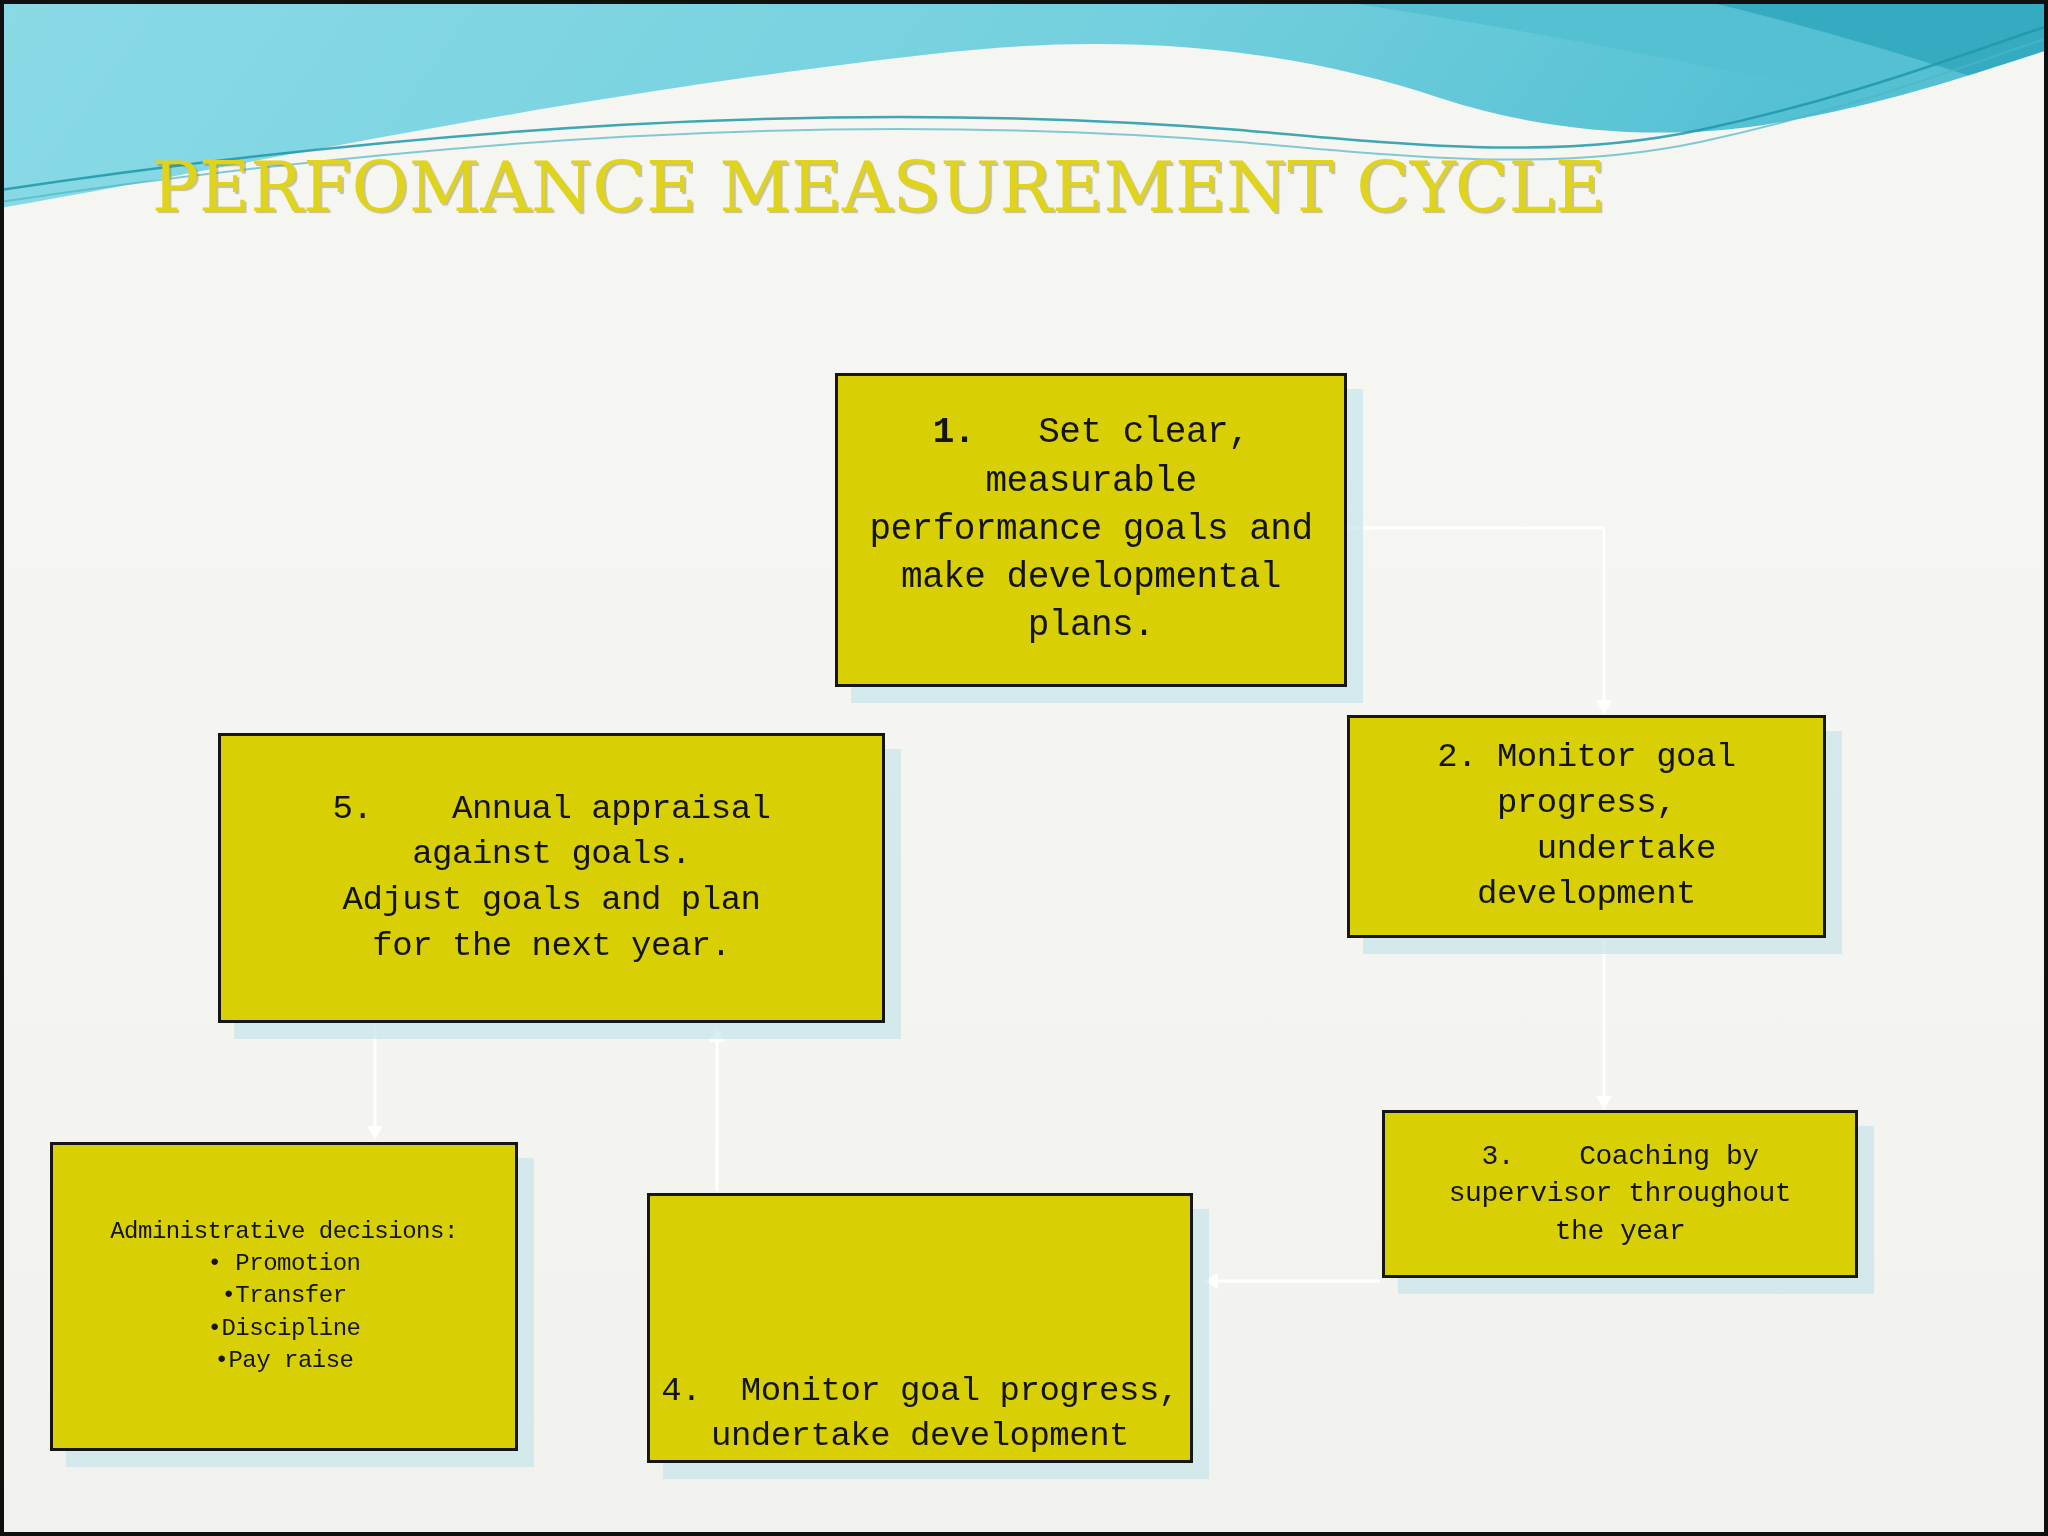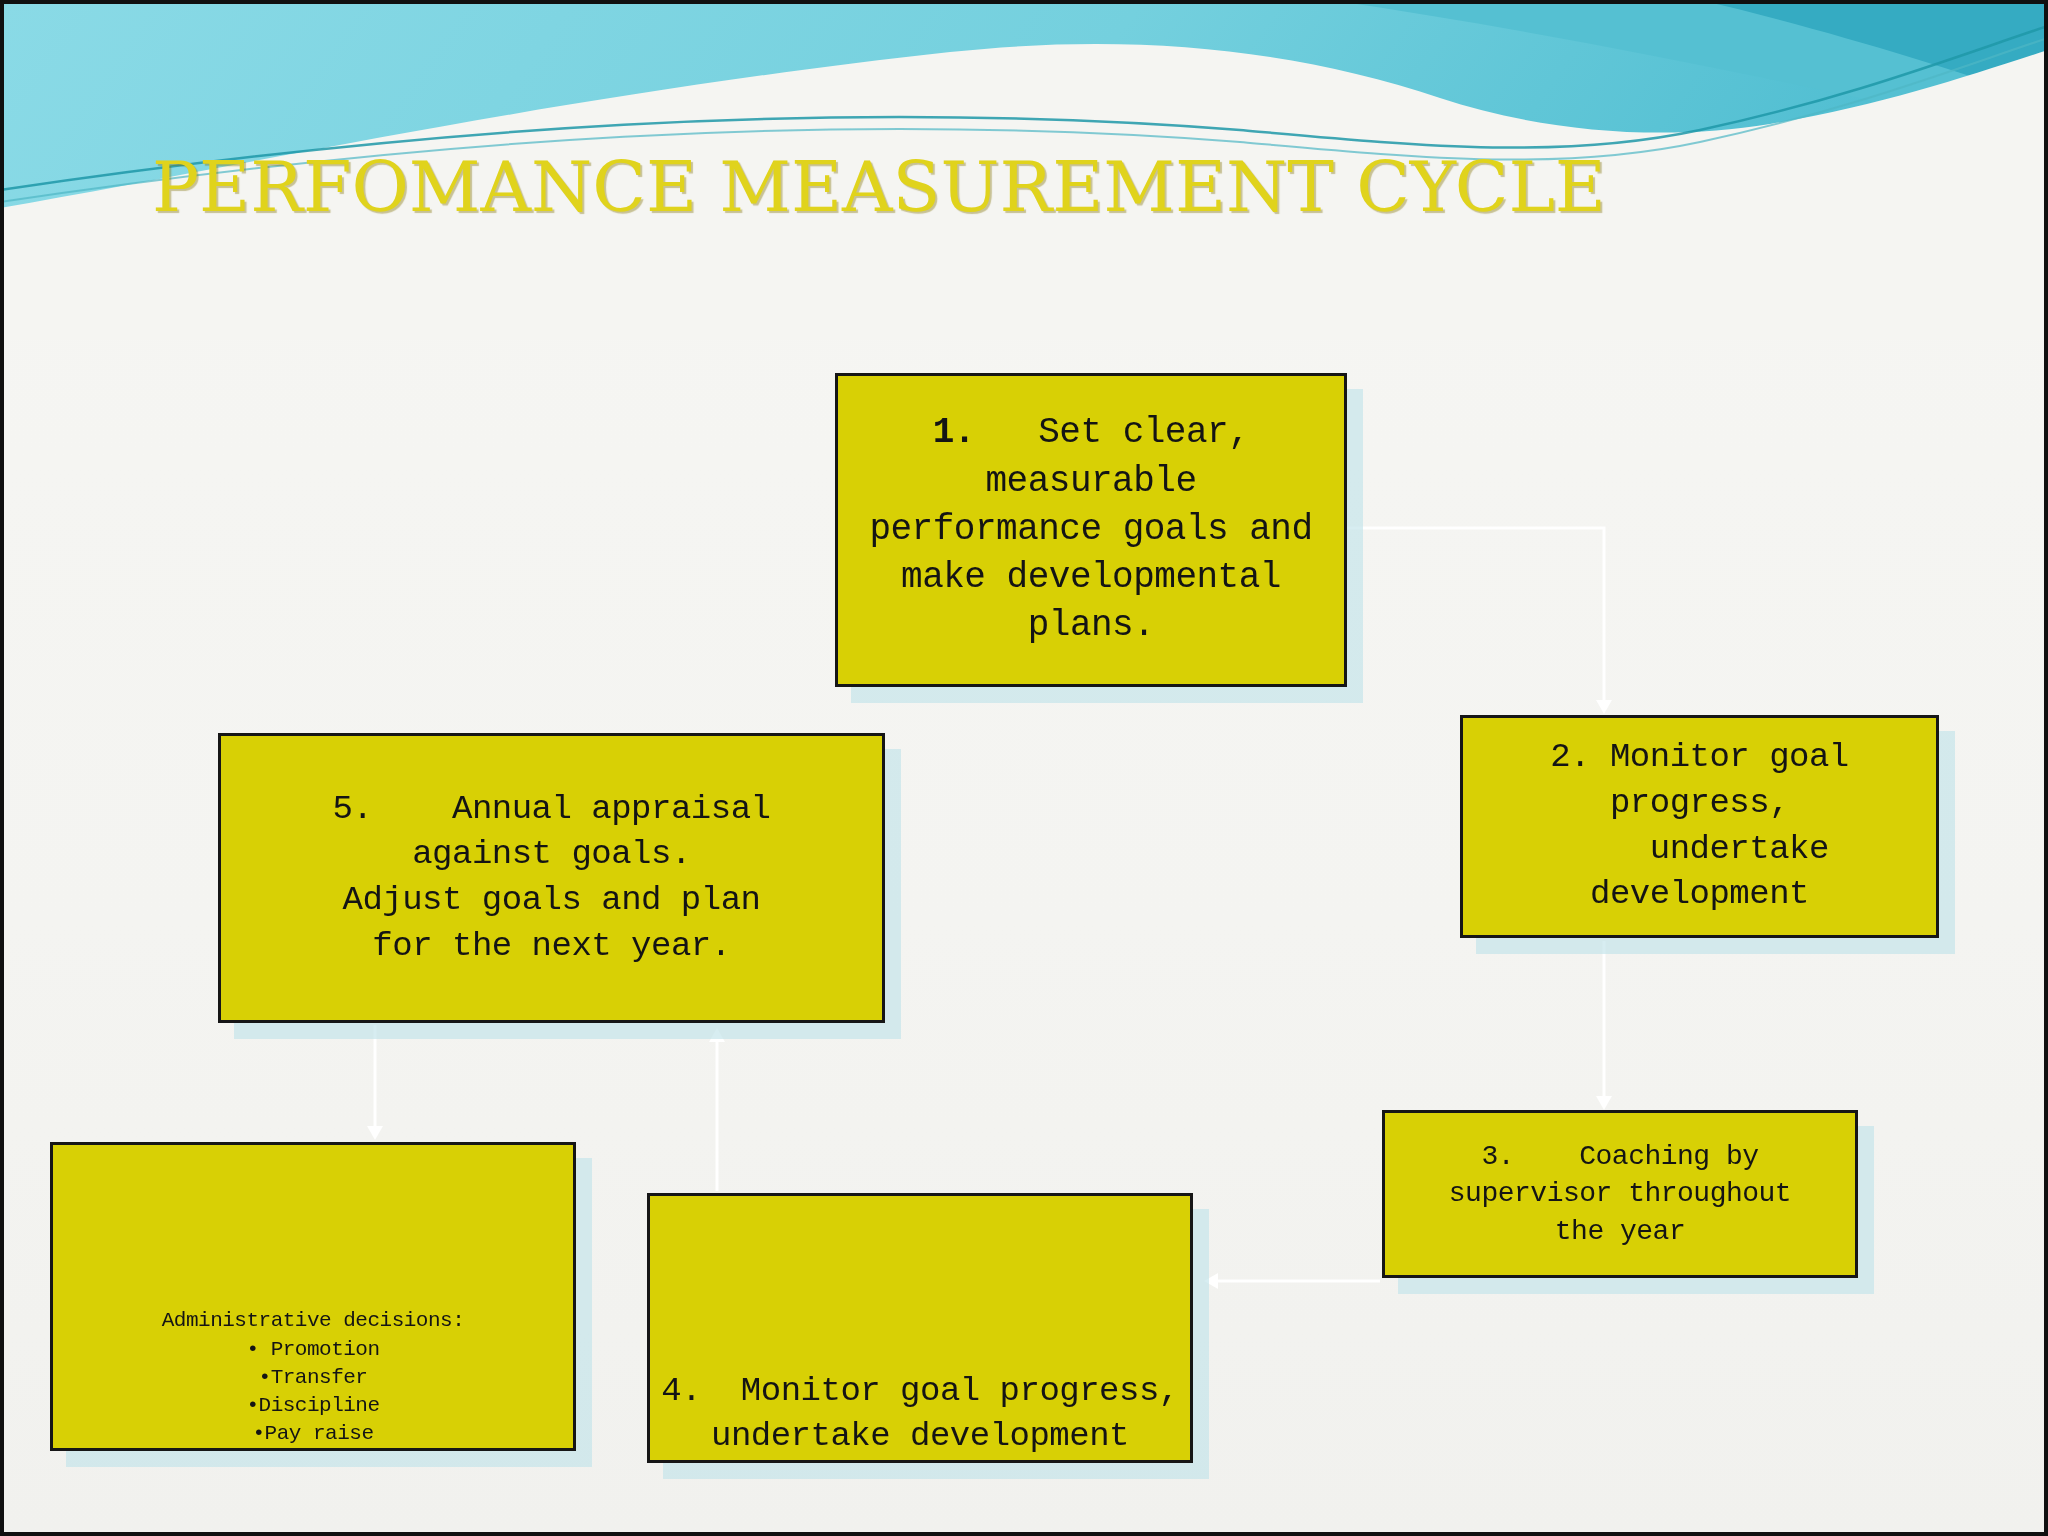--- a/index.html
+++ b/index.html
@@ -24,25 +24,25 @@
     background:#d8d005;
     border:3px solid #161616;
     box-shadow:16px 16px 0 rgba(193,228,234,0.65);
     display:flex;align-items:center;justify-content:center;
     text-align:center;color:#141414;
     box-sizing:border-box;
   }
   .box-text{white-space:pre-line;line-height:1.34;letter-spacing:-0.5px;font-family:Liberation Mono, monospace;}
   .num{font-weight:bold;}
   .box1{left:835px;top:373px;width:512px;height:314px;font-size:36px;}
-  .box2{left:1460px;top:715px;width:479px;height:223px;font-size:34px;}
+  .box2{left:1347px;top:715px;width:479px;height:223px;font-size:34px;}
   .box3{left:1382px;top:1110px;width:476px;height:168px;font-size:28px;}
   .box4{left:647px;top:1193px;width:546px;height:270px;font-size:34px;align-items:flex-end;}
   .box5{left:218px;top:733px;width:667px;height:290px;font-size:34px;}
-  .boxA{left:50px;top:1142px;width:526px;height:309px;font-size:21px;align-items:flex-end;}
+  .boxA{left:50px;top:1142px;width:468px;height:309px;font-size:24px;}
 </style>
 </head>
 <body>
 
 <div class="slide">
 
   <svg class="wave" width="2048" height="340" viewBox="0 0 2048 340">
     <defs>
       <linearGradient id="tealGrad" x1="0" y1="0" x2="1" y2="0.12">
         <stop offset="0" stop-color="#8adae6"></stop>

